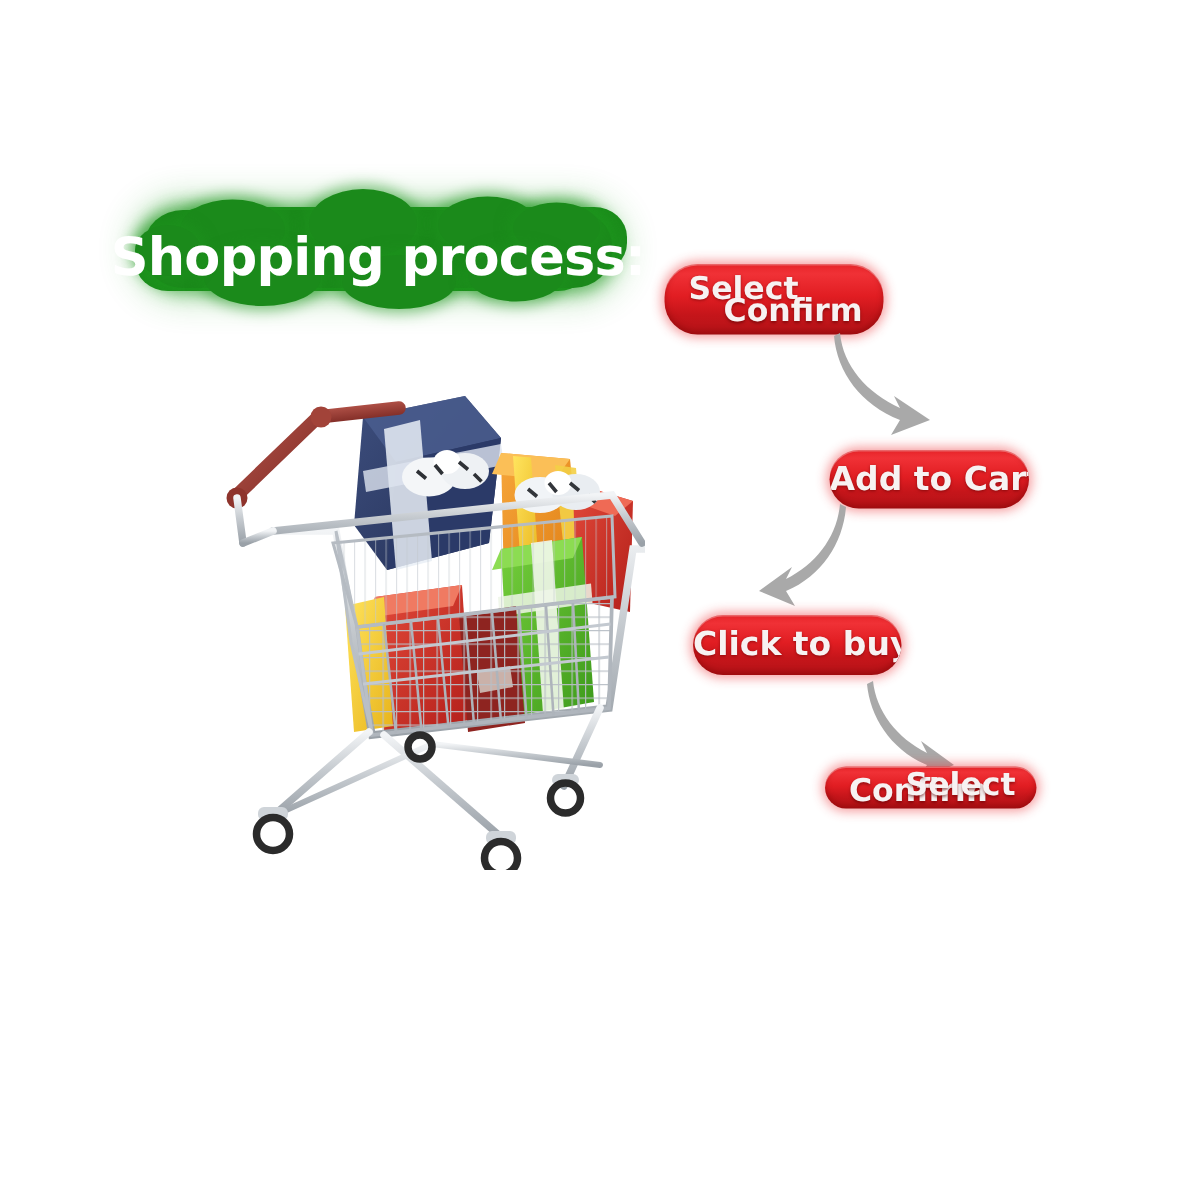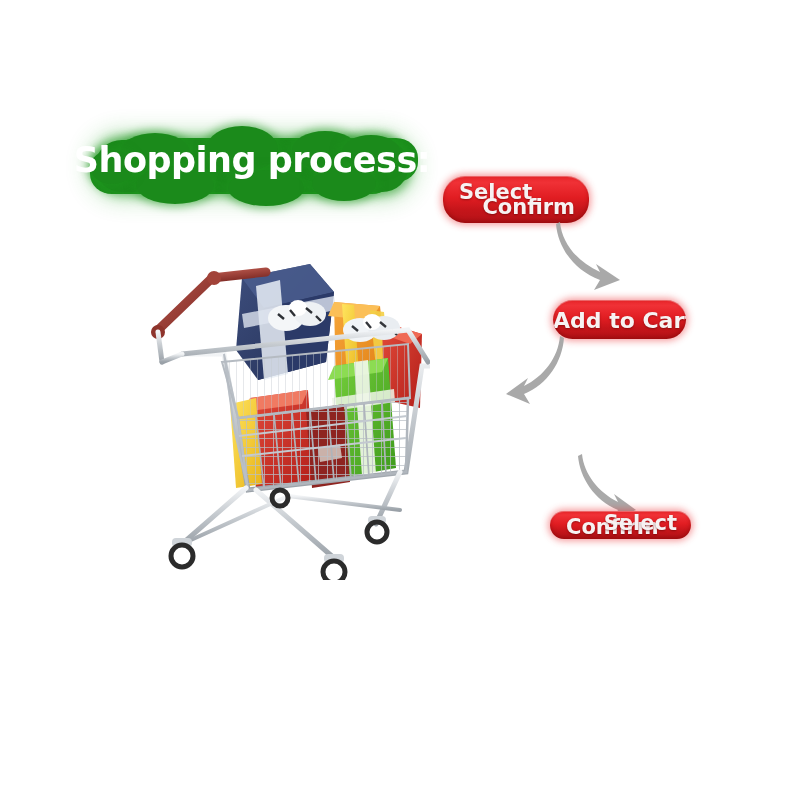--- a/index.html
+++ b/index.html
@@ -24,21 +24,21 @@
     width: 312px;
     height: 52px;
     background: #1b8a1b;
     border-radius: 26px / 24px;
     box-shadow:
       0 0 10px 4px rgba(30,150,30,0.55),
       0 0 22px 8px rgba(40,170,40,0.30),
       14px -6px 0 -4px #1b8a1b,
       -10px 6px 0 -4px #1b8a1b;
     display: flex;
-    align-items: flex-start;
+    align-items: flex-end;
     justify-content: center;
   }
   .title-blob {
     position: absolute;
     background: #1b8a1b;
     border-radius: 50%;
     box-shadow: 0 0 9px 3px rgba(30,150,30,0.5);
   }
   .tb1 { left: 24px;  top: -7px;  width: 70px; height: 40px; }
   .tb2 { left: 110px; top: -14px; width: 72px; height: 46px; }
@@ -320,20 +320,23 @@
   <div class="flow-box" id="box-cart">
     <span class="label single">Add to Cart</span>
   </div>
 
   <svg class="arrow-svg" id="arrow-2" width="80" height="80" viewBox="0 0 80 80" xmlns="http://www.w3.org/2000/svg">
     <g transform="translate(80,0) scale(-1,1)">
       <path d="M4 2 C 6 24, 20 42, 40 52 L 36 44 L 58 60 L 34 70 L 40 60 C 16 50, 2 28, 0 4 Z" fill="#a9a9a9"></path>
     </g>
   </svg>
 
+  <div class="flow-box" id="box-click">
+    <span class="label single">Click to buy</span>
+  </div>
 
   <svg class="arrow-svg" id="arrow-3" width="78" height="76" viewBox="0 0 78 76" xmlns="http://www.w3.org/2000/svg">
     <path d="M4 2 C 6 22, 20 40, 40 50 L 36 42 L 58 58 L 34 68 L 40 58 C 16 48, 2 26, 0 4 Z" fill="#a9a9a9"></path>
   </svg>
 
   <div class="flow-box" id="box-confirm">
     <span class="label stack-top">Confirm</span>
     <span class="label stack-bottom">Select</span>
   </div>
 

